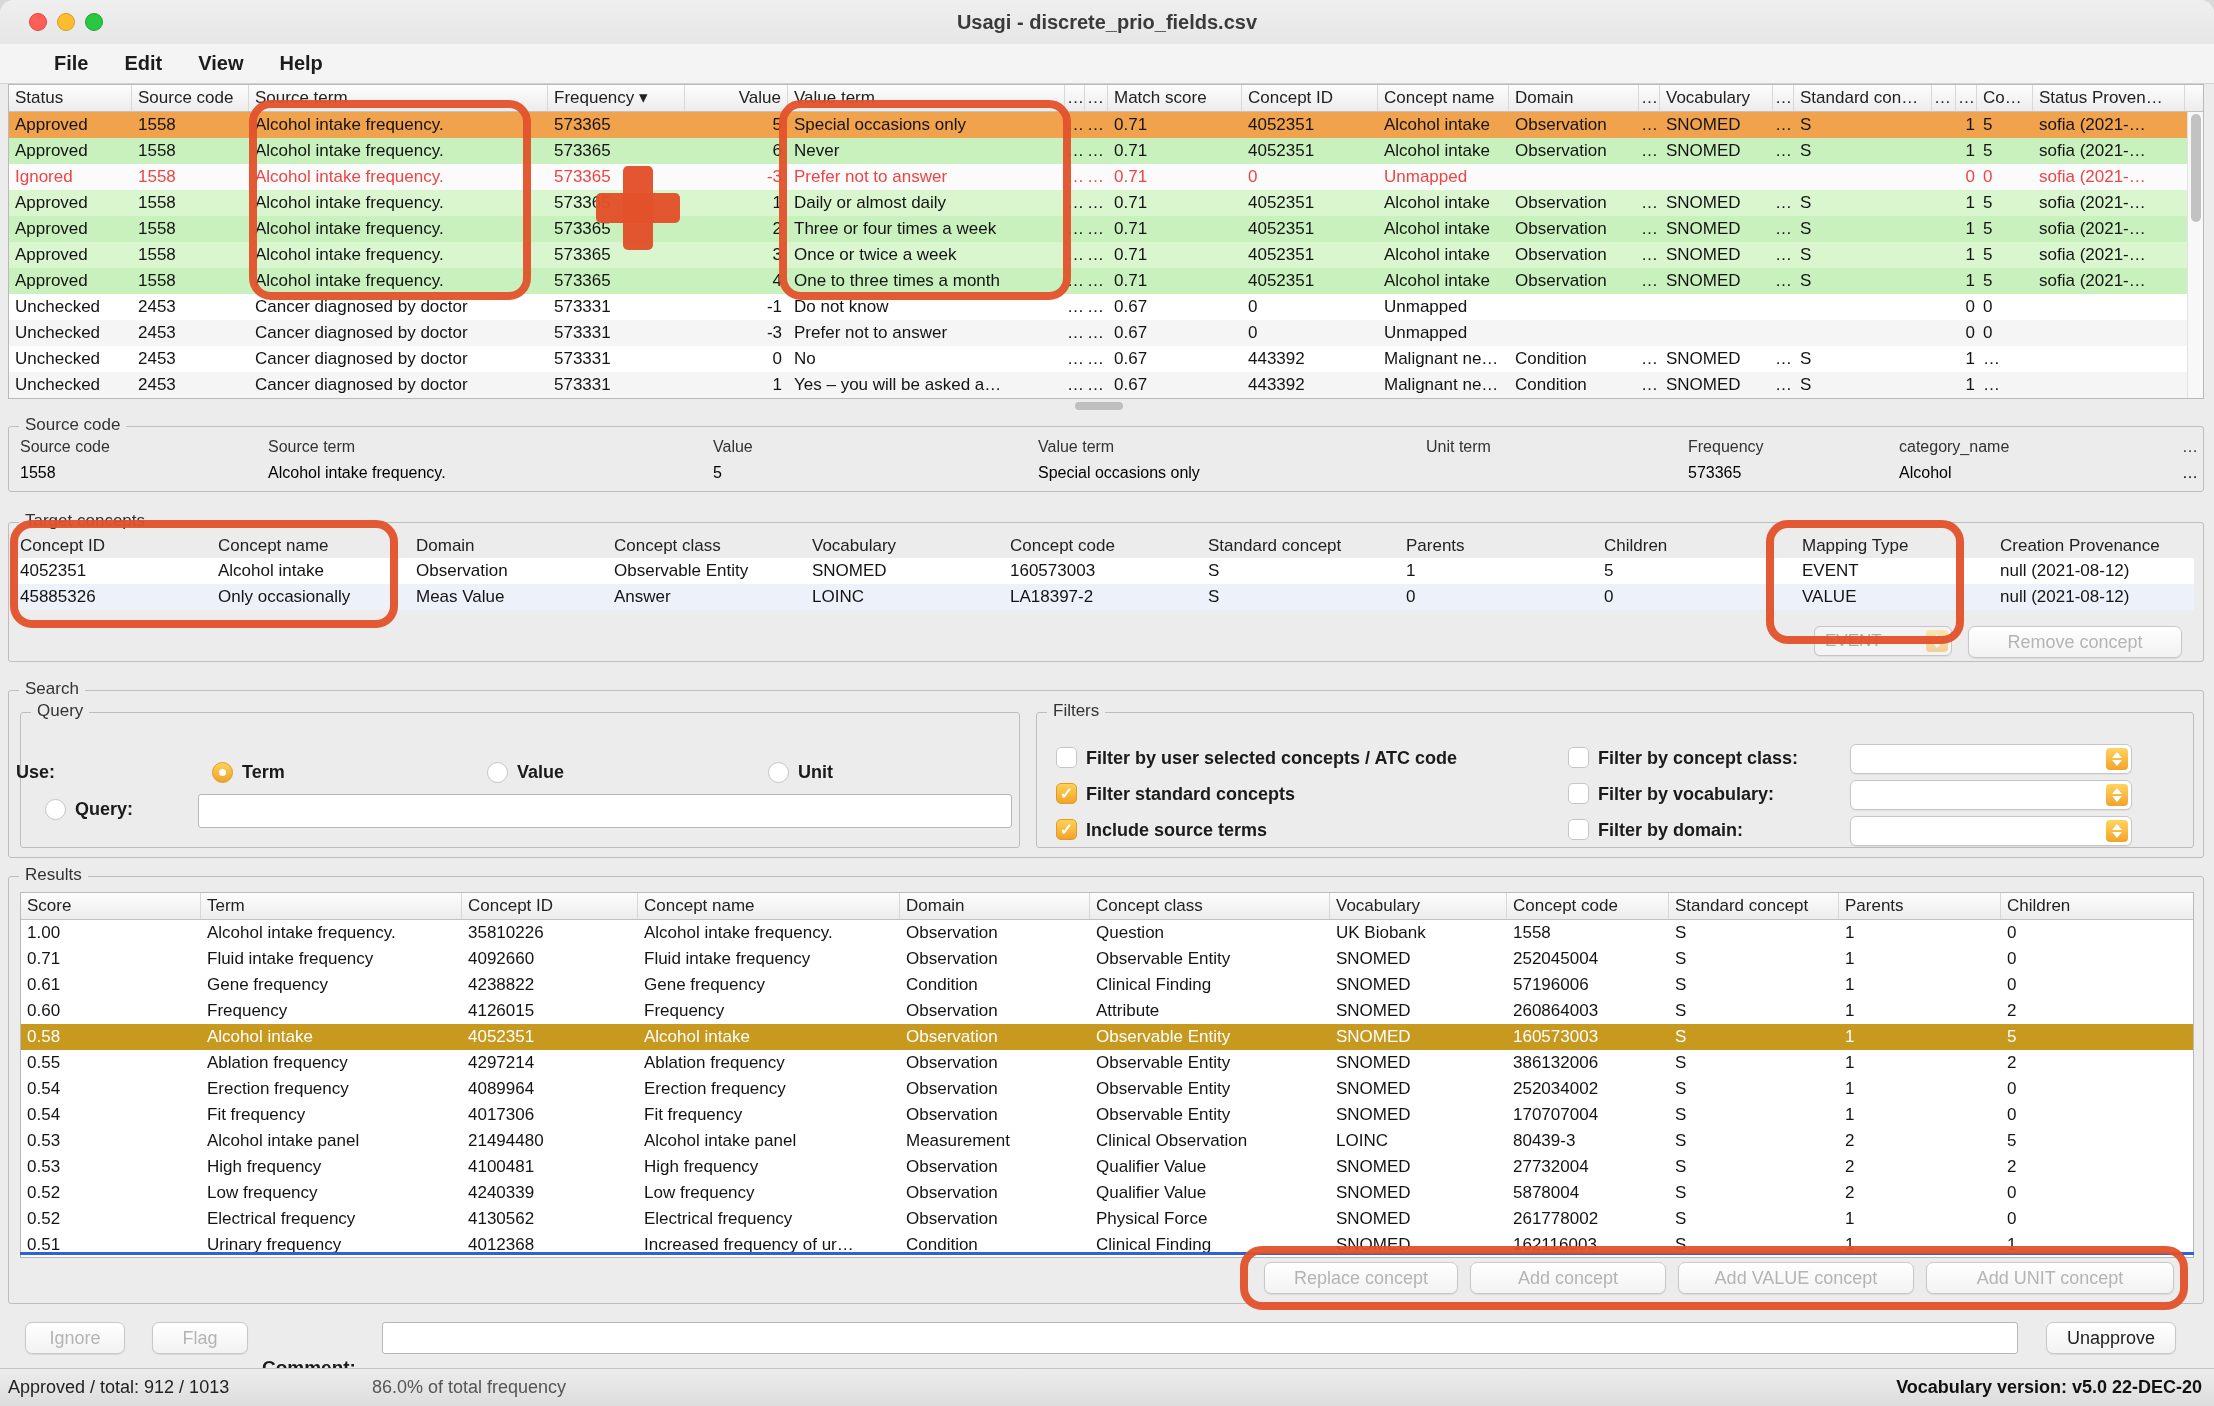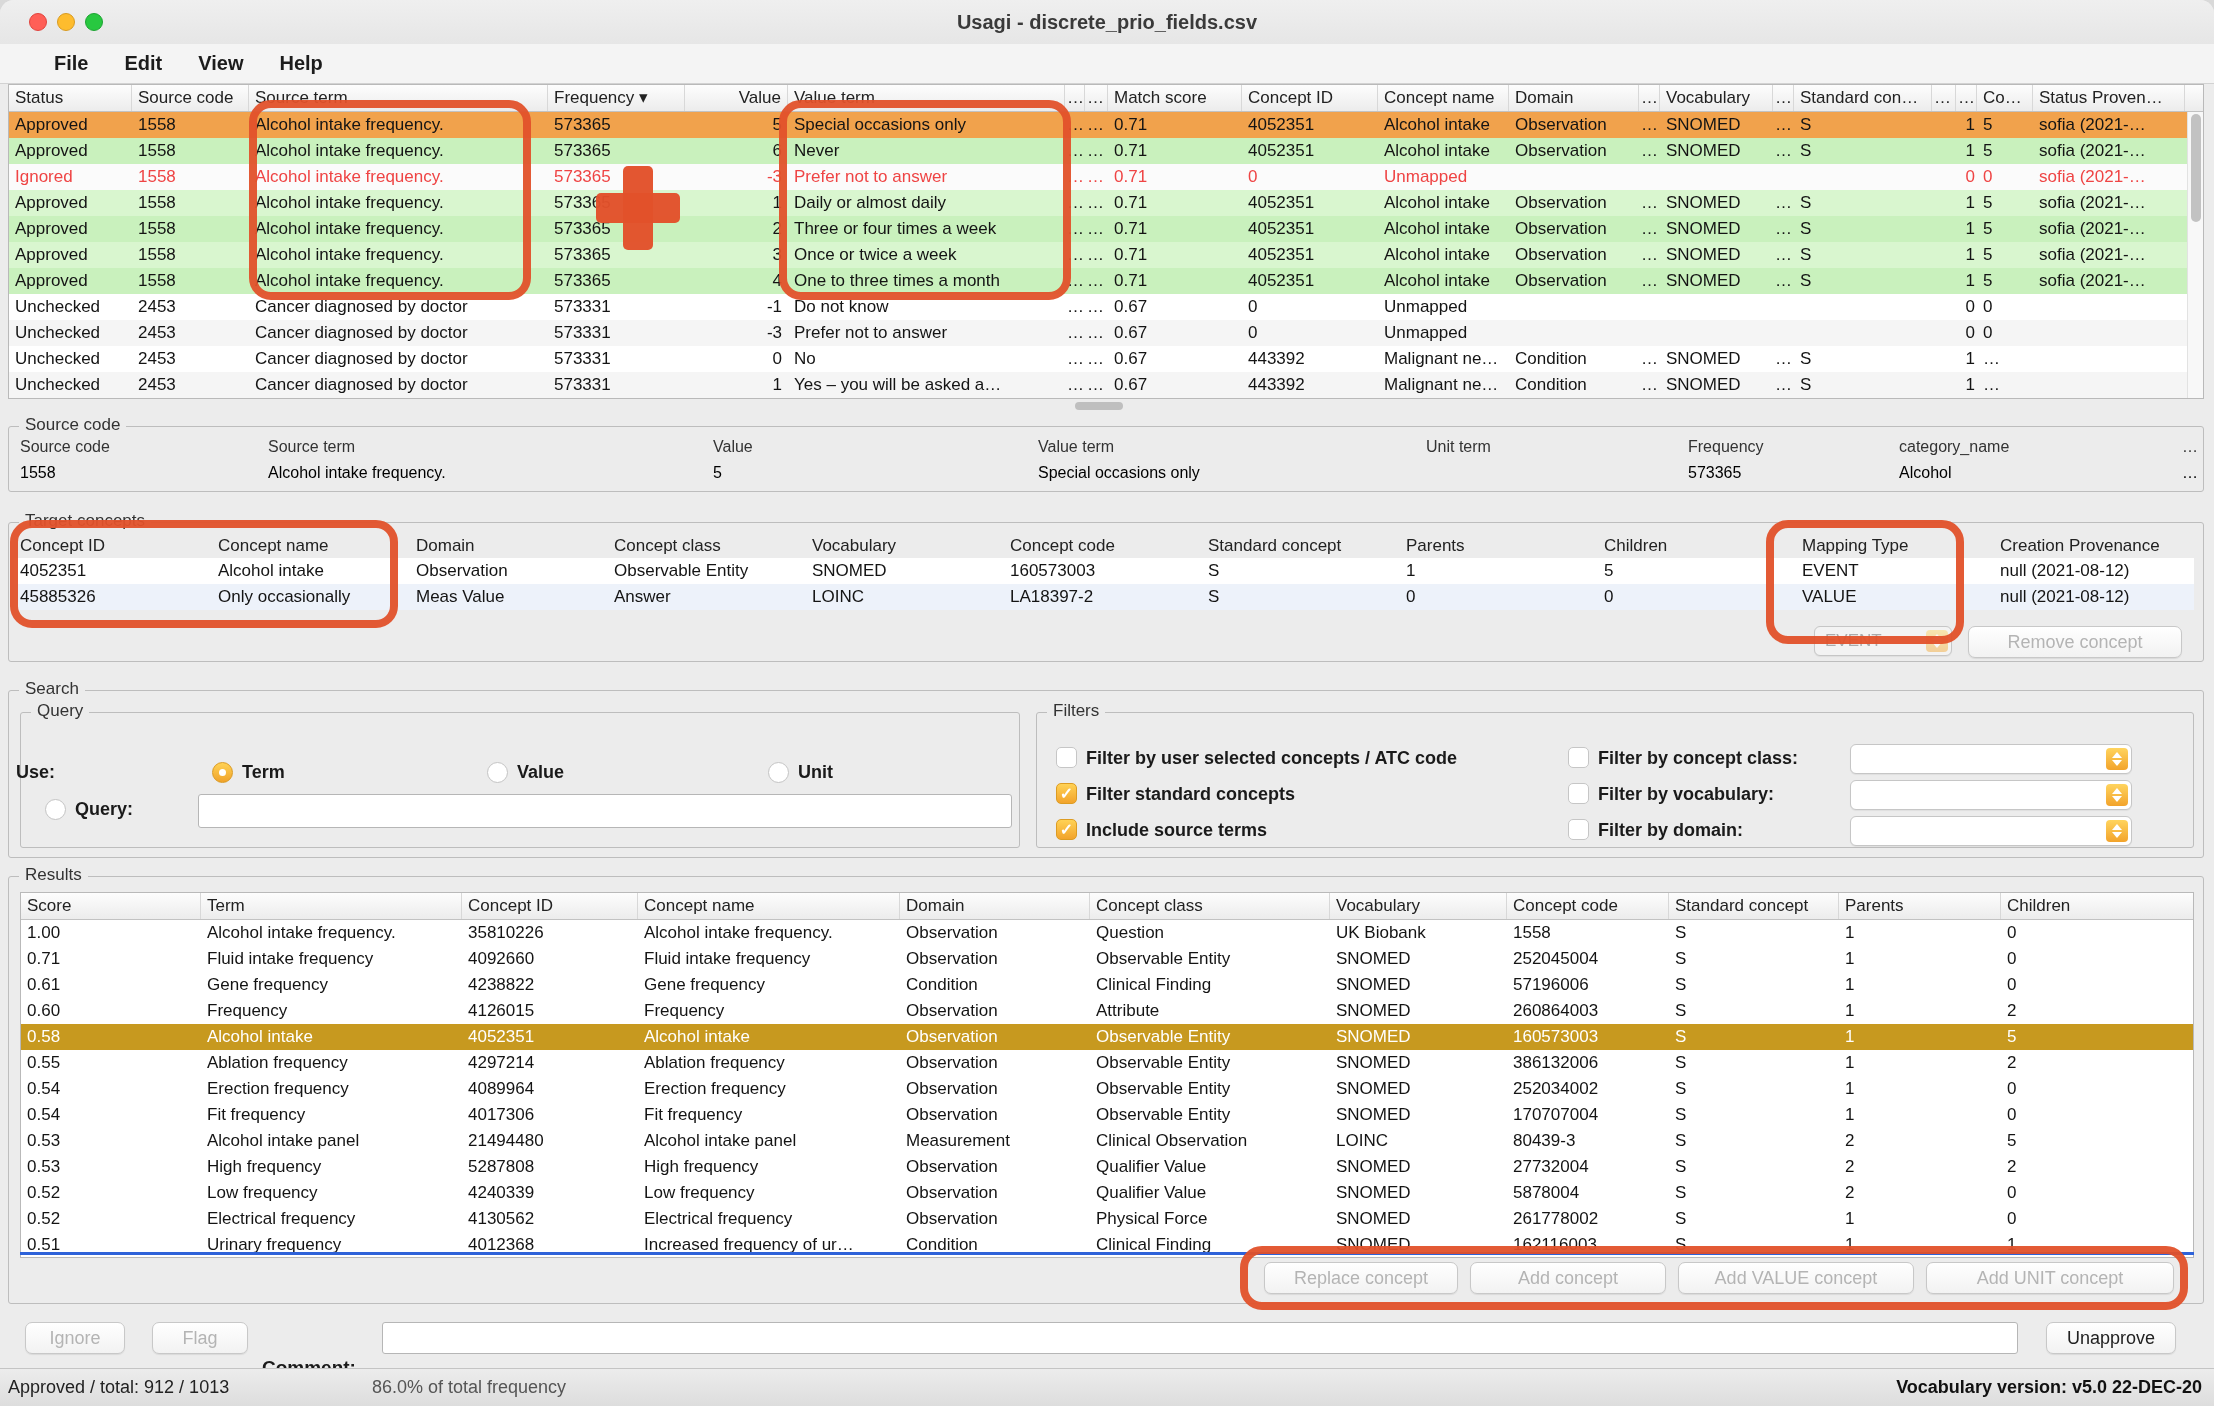--- a/index.html
+++ b/index.html
@@ -670,21 +670,21 @@
           <div class="td">Clinical Observation</div>
           <div class="td">LOINC</div>
           <div class="td">80439-3</div>
           <div class="td">S</div>
           <div class="td">2</div>
           <div class="td">5</div>
         </div>
         <div class="tr">
           <div class="td">0.53</div>
           <div class="td">High frequency</div>
-          <div class="td">5287808</div>
+          <div class="td">4100481</div>
           <div class="td">High frequency</div>
           <div class="td">Observation</div>
           <div class="td">Qualifier Value</div>
           <div class="td">SNOMED</div>
           <div class="td">27732004</div>
           <div class="td">S</div>
           <div class="td">2</div>
           <div class="td">2</div>
         </div>
         <div class="tr">

